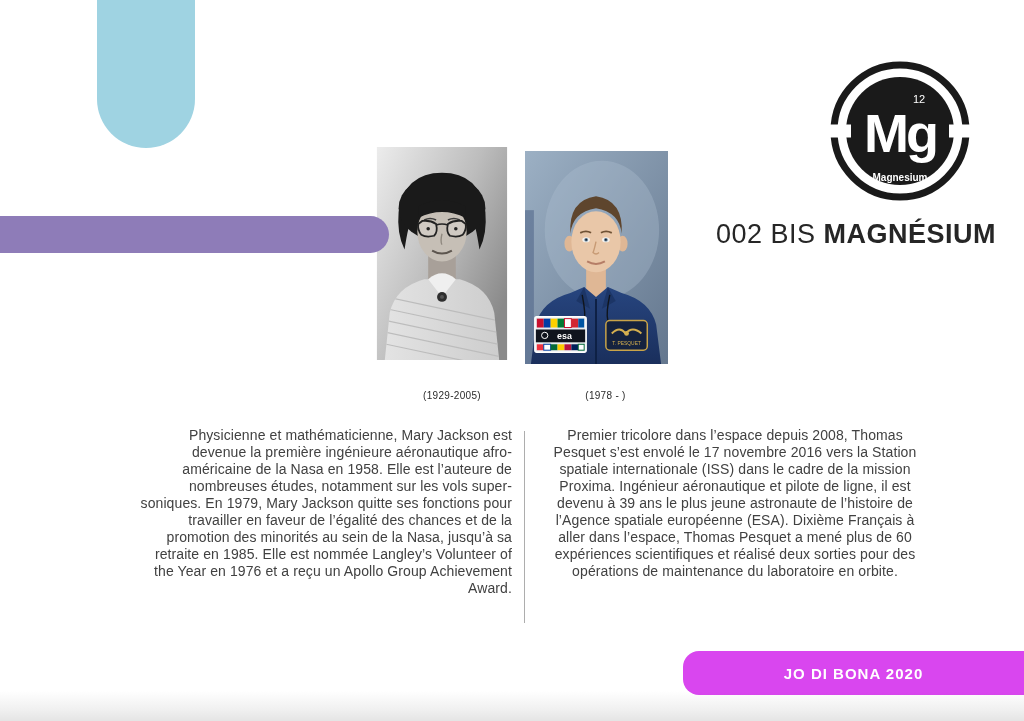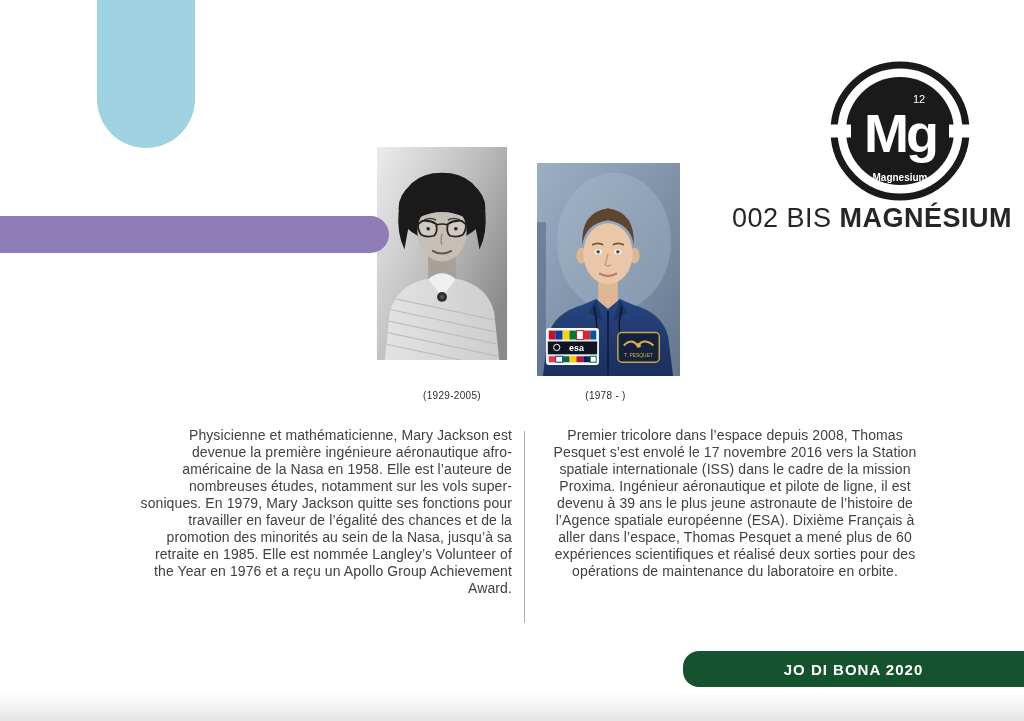--- a/index.html
+++ b/index.html
@@ -26,35 +26,35 @@
     position:absolute;left:330px;top:370px;width:386px;text-align:center;
     font-size:15px;font-weight:bold;letter-spacing:.6px;color:#2a2a2a;
   }
   .lifespan{position:absolute;top:390px;font-size:10px;color:#2a2a2a;text-align:center;letter-spacing:.3px;}
   .lifespan-left{left:386px;width:132px;}
   .lifespan-right{left:533px;width:145px;}
   
   .element-logo{position:absolute;left:830px;top:61px;width:140px;height:140px;z-index:2;}
   
   .heading{
-    position:absolute;top:203px;right:12px;margin:0;
+    position:absolute;top:203px;right:12px;margin:16px;
     font-size:27px;color:#262626;white-space:nowrap;letter-spacing:.5px;
   }
   .heading .num{font-weight:normal;}
   .heading .name{font-weight:800;}
   
   .divider{position:absolute;left:524px;top:431px;width:1px;height:192px;background:#adadad;}
   .col{position:absolute;top:427px;font-size:14px;line-height:17px;color:#414141;letter-spacing:.1px;}
   .col p{margin:0;}
   .col-left{left:133px;width:379px;text-align:right;}
   .col-right{left:541px;width:388px;text-align:center;}
   
   .credit-bar{
-    position:absolute;left:683px;top:651px;width:341px;height:36px;
-    background:#14532d;border-radius:16px 0 0 16px;
+    position:absolute;left:683px;top:651px;width:341px;height:44px;
+    background:#d946ef;border-radius:16px 0 0 16px;
     display:flex;align-items:center;justify-content:center;z-index:2;
   }
   .credit-bar span{color:#ffffff;font-weight:bold;font-size:15px;letter-spacing:1px;}
   
   .bottom-shadow{
     position:absolute;left:0;bottom:0;width:1024px;height:30px;
     background:linear-gradient(180deg,rgba(110,110,110,0) 0%,rgba(100,100,100,0.10) 65%,rgba(90,90,90,0.16) 100%);
     z-index:4;
   }
 </style>
@@ -112,21 +112,21 @@
           <line x1="0" y1="186" x2="132" y2="214"></line>
         <line x1="0" y1="198" x2="132" y2="226"></line>
       </g>
 
       <path d="M52,134 L66,152 L80,134 Q73,128 66,128 Q59,128 52,134 Z" fill="#efefef"></path>
       <circle cx="66" cy="152" r="5" fill="#2e2e2e"></circle>
       <circle cx="66" cy="152" r="2" fill="#555"></circle>
     </svg>
   </figure>
 
-  <figure class="photo photo-right" style="margin:16px;">
+  <figure class="photo photo-right" style="margin:4px;">
     <svg viewBox="0 0 145 216">
       <defs>
         <linearGradient id="blubg" x1="0" y1="0" x2="1" y2="1">
           <stop offset="0" stop-color="#9cb0c4"></stop>
             <stop offset="1" stop-color="#64778e"></stop>
         </linearGradient>
         <linearGradient id="suit" x1="0" y1="0" x2="0" y2="1">
           <stop offset="0" stop-color="#27457f"></stop>
             <stop offset="1" stop-color="#1a2f5c"></stop>
         </linearGradient>

